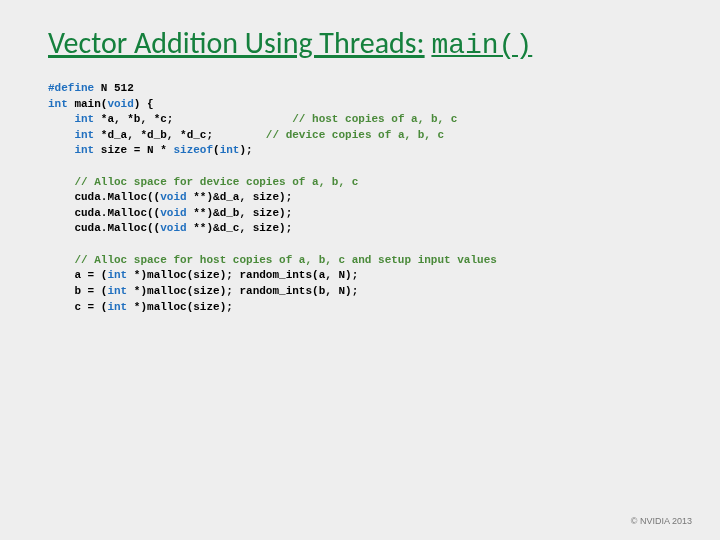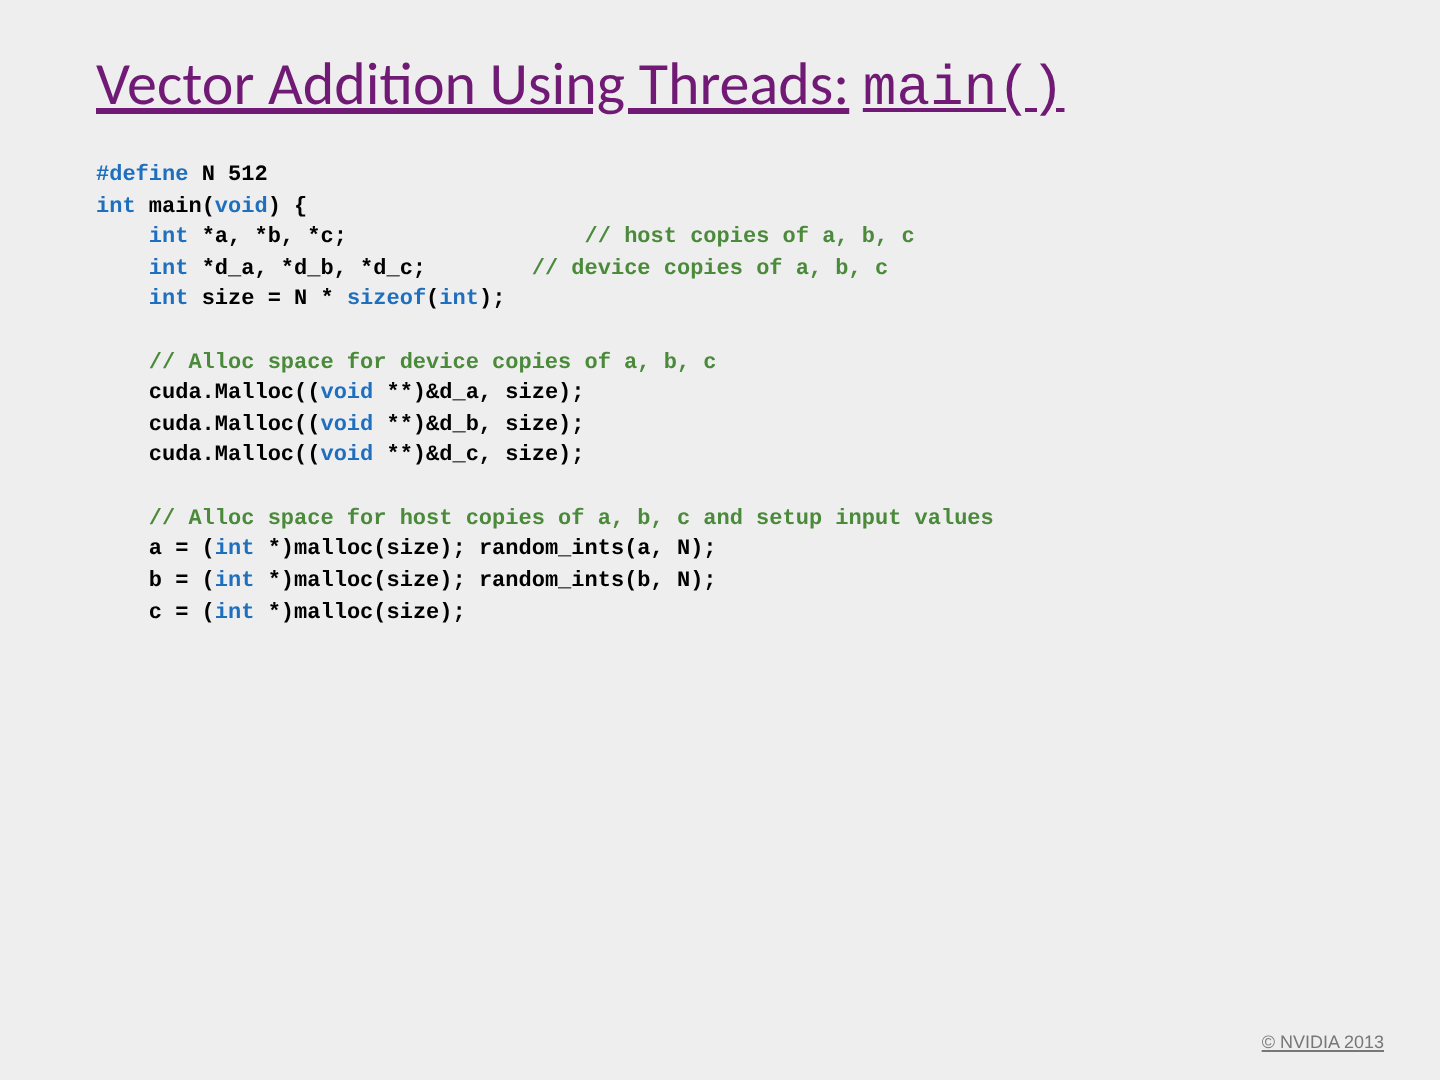--- a/index.html
+++ b/index.html
@@ -16,21 +16,21 @@
     height: 540px;
     background: #eeeeee;
     position: relative;
     box-sizing: border-box;
     padding: 24px 40px 20px 48px;
   }
   .title {
     font-family: Calibri, "Segoe UI", sans-serif;
     font-size: 30px;
     font-weight: 400;
-    color: #701a75;
+    color: #15803d;
     margin: 0 0 20px 0;
     white-space: nowrap;
   }
   .title .mono {
     font-family: "Courier New", monospace;
     font-size: 28px;
   }
   .title .underline {
     text-decoration: underline;
   }
@@ -49,21 +49,20 @@
   pre.code .cm {
     color: #4a8a3a;
   }
   .footer {
     position: absolute;
     right: 28px;
     bottom: 14px;
     font-size: 9px;
     color: #777;
     font-family: Arial, sans-serif;
-    text-decoration: underline;
   }
 </style>
 </head>
 <body>
 
 <div class="slide">
 
   <h1 class="title">
     <span class="underline">Vector Addition Using Threads:</span>
     <span class="mono underline">main()</span>

